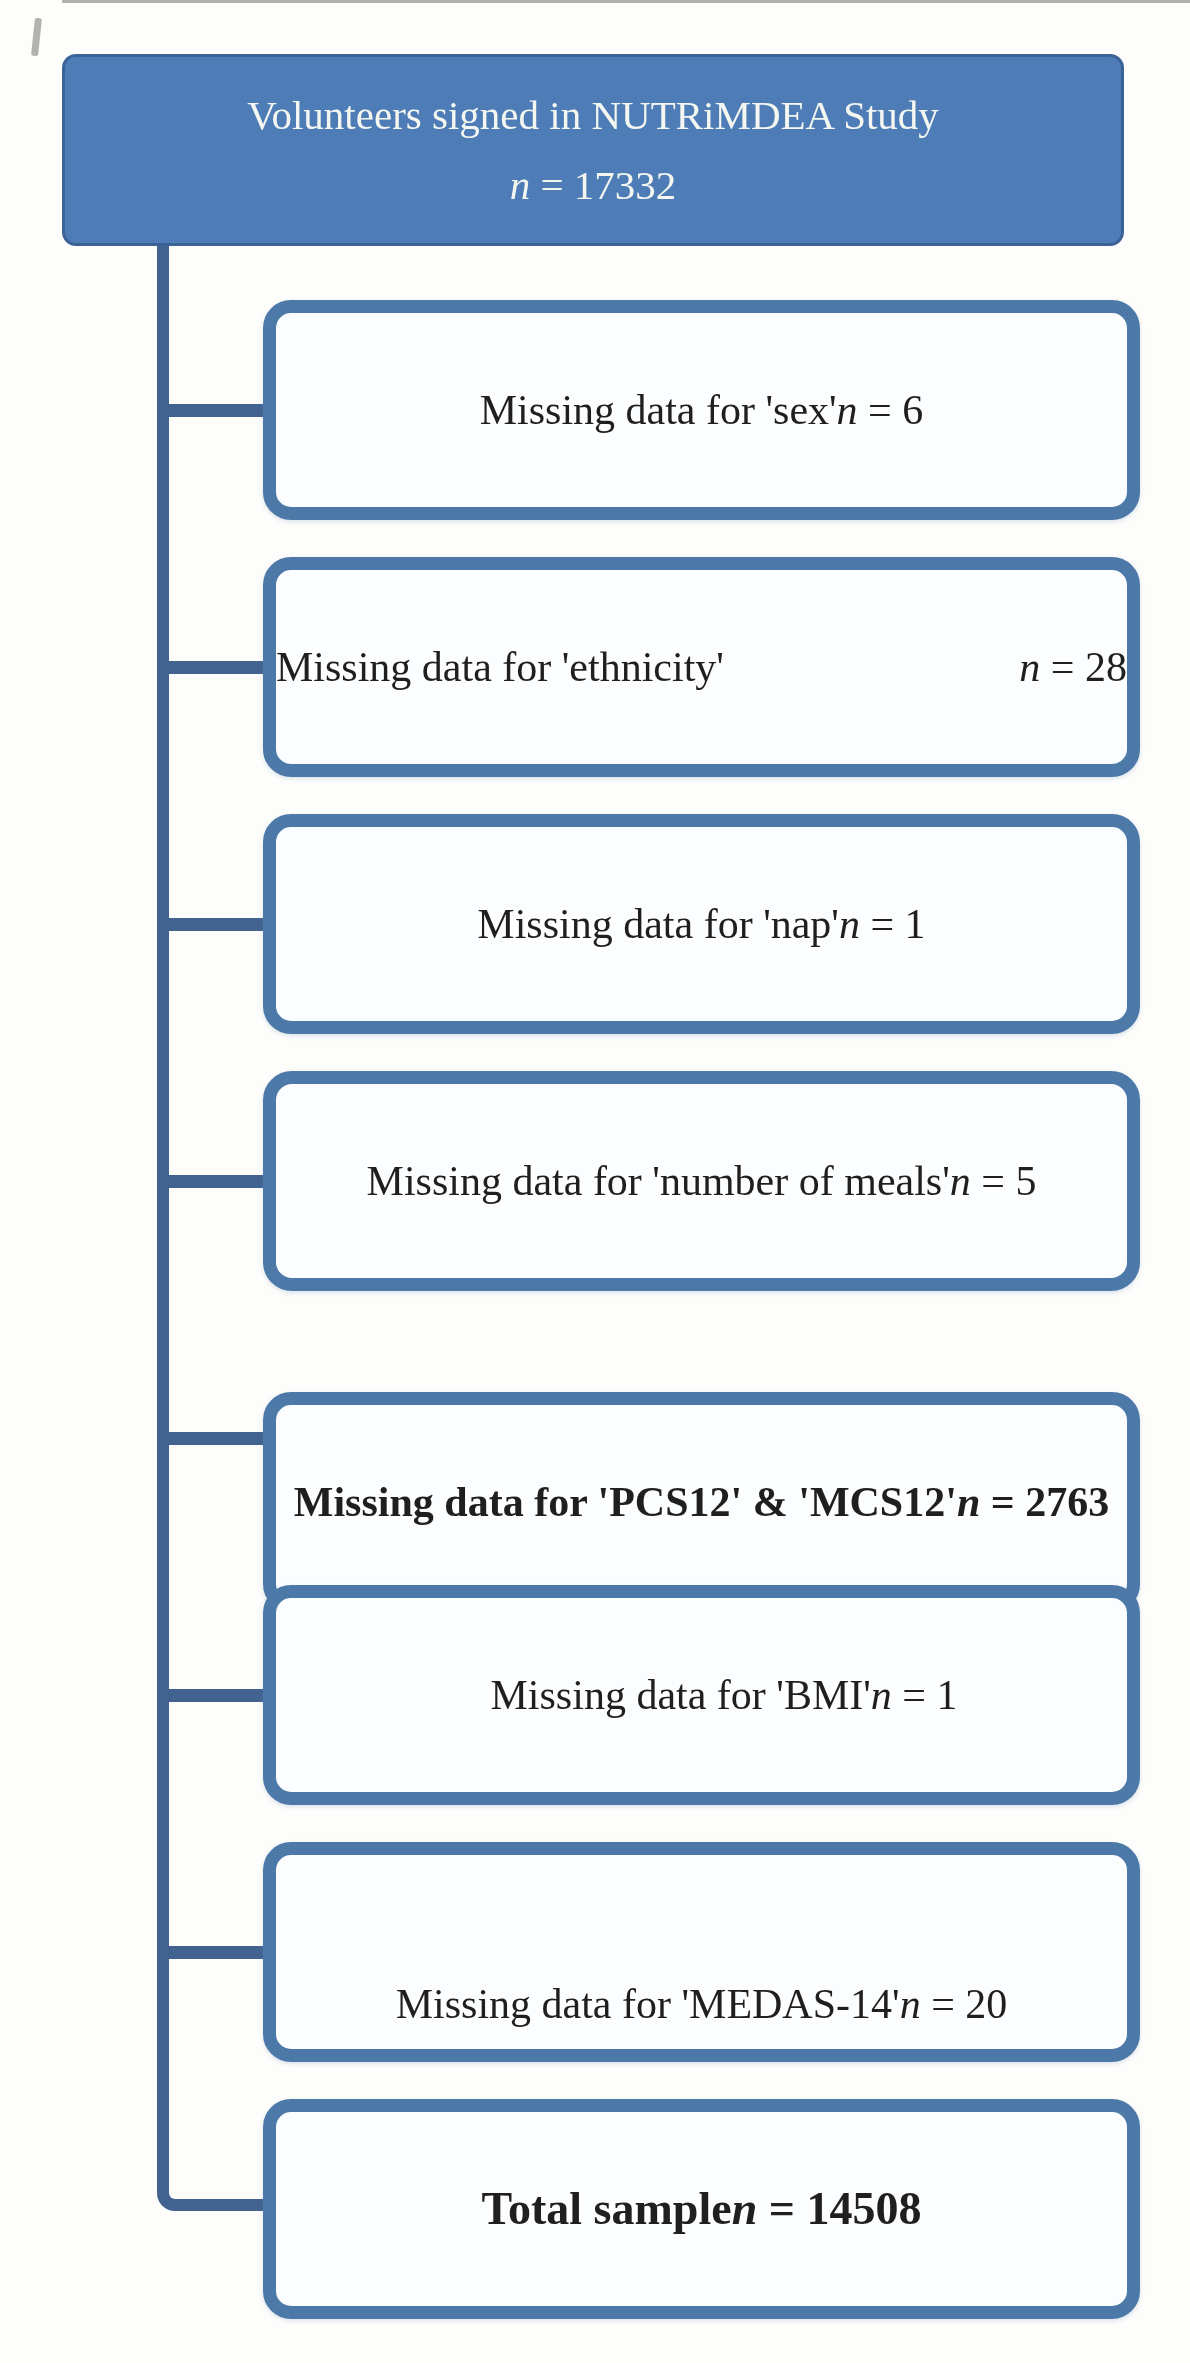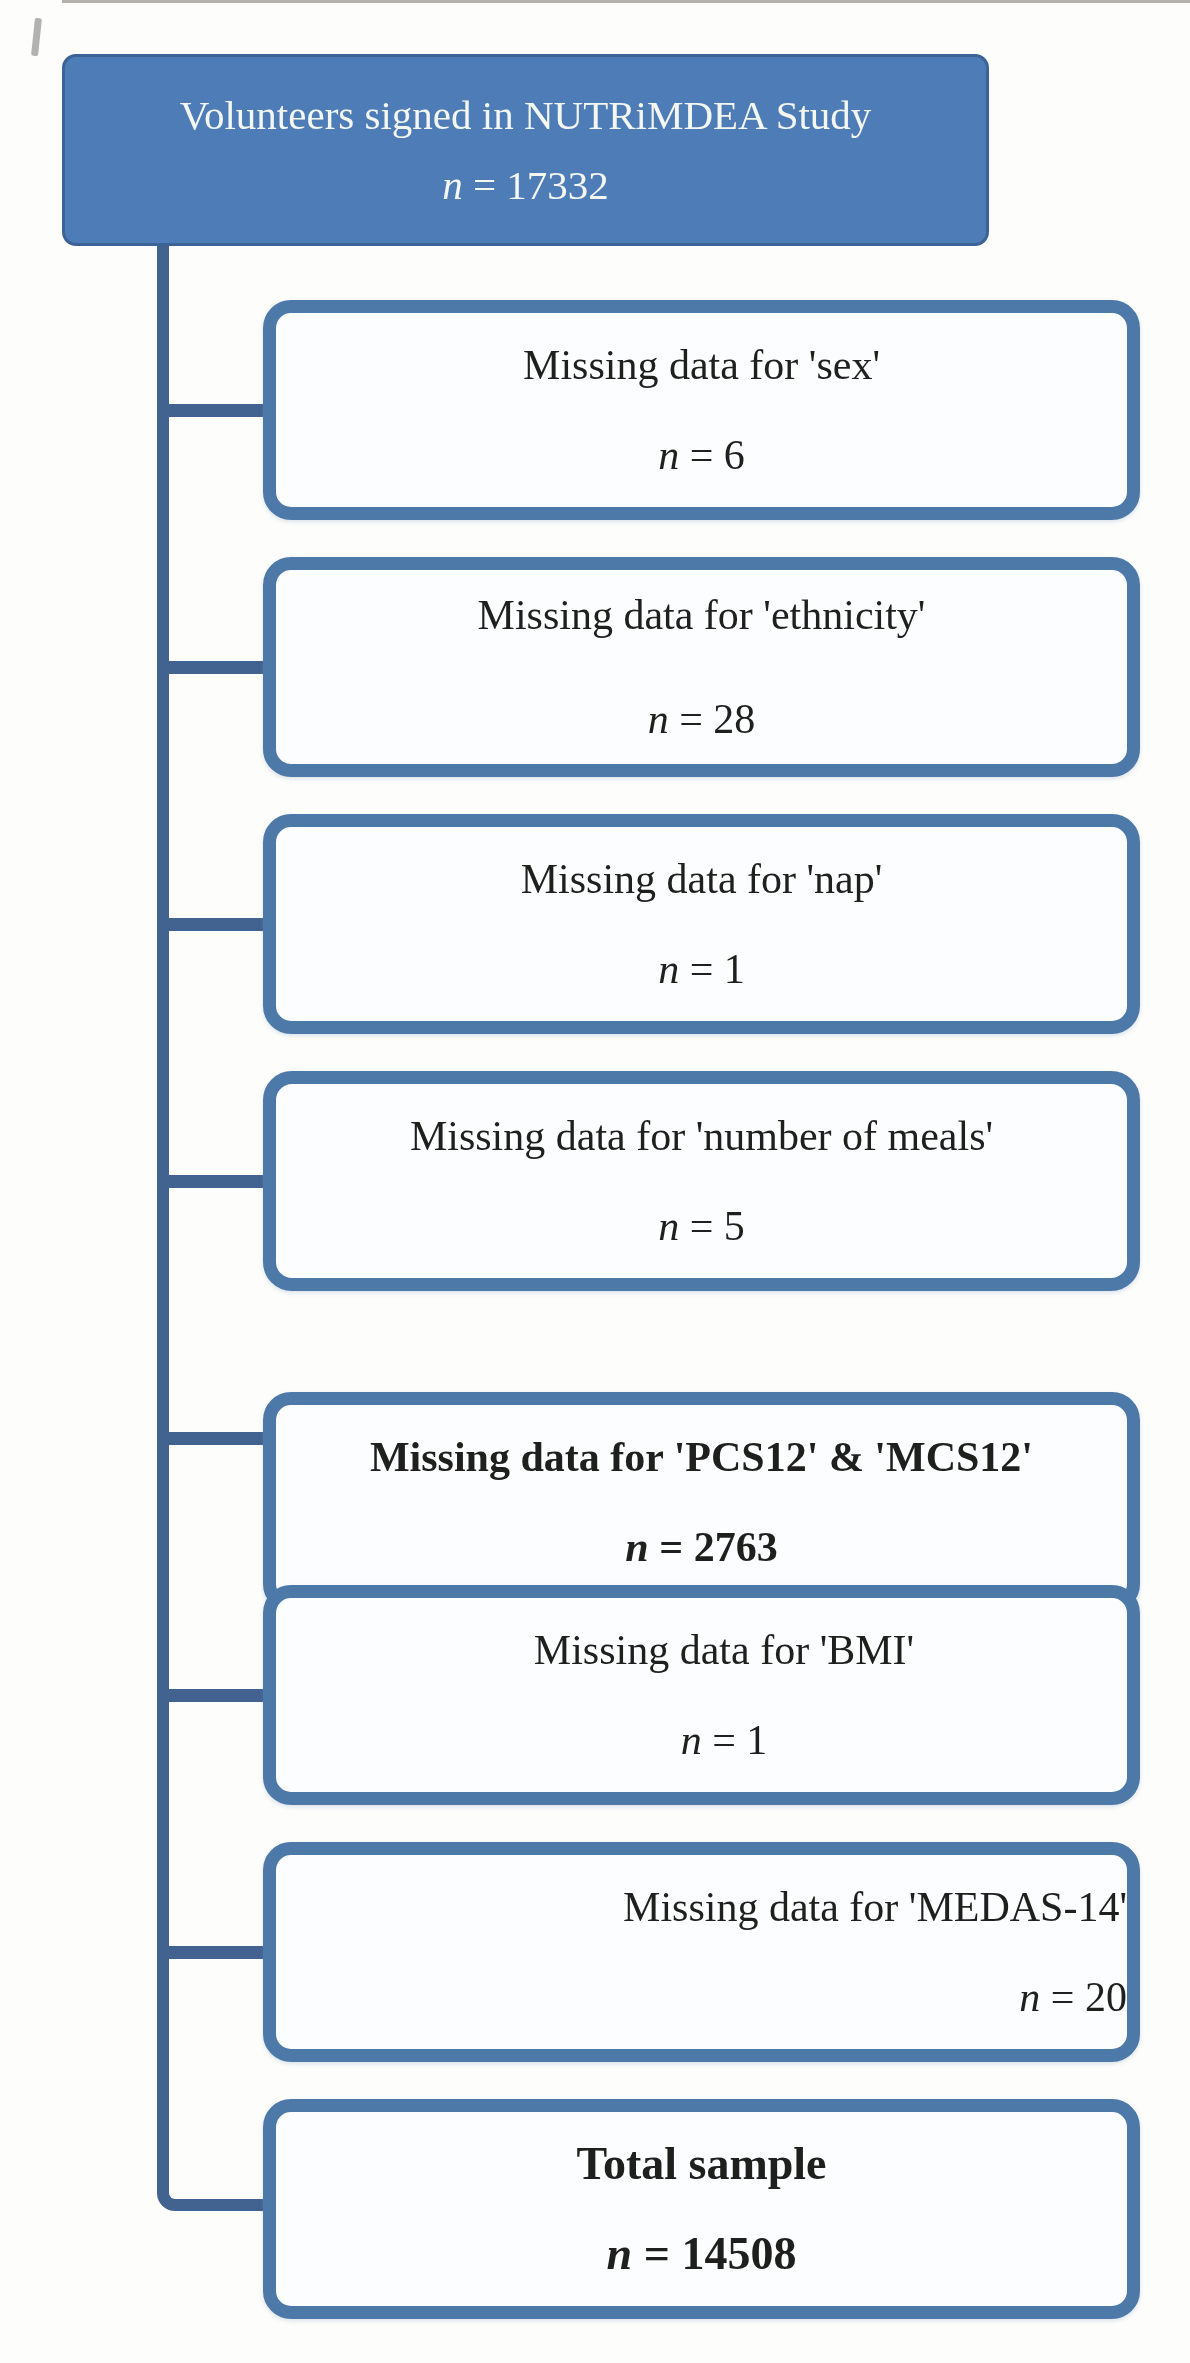--- a/index.html
+++ b/index.html
@@ -26,21 +26,21 @@
   .top-rule{
     position:absolute;left:62px;top:0;width:1128px;height:3px;
     background:var(--top_rule);opacity:.8;
   }
   .corner-tick{
     position:absolute;left:33px;top:18px;width:7px;height:38px;
     background:var(--artifact);opacity:.65;transform:rotate(6deg);border-radius:2px;
   }
 
   .root-box{
-    position:absolute;left:62px;top:54px;width:927px;height:192px;
+    position:absolute;left:62px;top:54px;width:1062px;height:192px;
     background:var(--root_fill);
     border:3px solid var(--root_edge);
     border-radius:14px;
     box-sizing:border-box;
     display:flex;flex-direction:column;align-items:center;justify-content:center;
     color:var(--root_text);
     font-size:41px;line-height:70px;
     text-align:right;
   }
 
@@ -57,21 +57,21 @@
     background:var(--connector);
   }
 
   .flow-box{
     position:absolute;left:263px;width:877px;height:220px;
     background:var(--box_fill);
     border:13px solid var(--box_border);
     border-radius:28px;
     box-sizing:border-box;
     box-shadow:0 2px 4px rgba(120,150,190,.25);
-    display:flex;flex-direction:column;align-items:center;justify-content:center;
+    display:flex;align-items:center;justify-content:center;
     color:var(--box_text);
     font-size:42px;line-height:90px;
     text-align:center;
   }
   .flow-box.total{font-weight:bold;font-size:46px;}
   .box-count i, .root-line2 i{font-style:italic;}
 </style>
 </head>
 <body>
 

